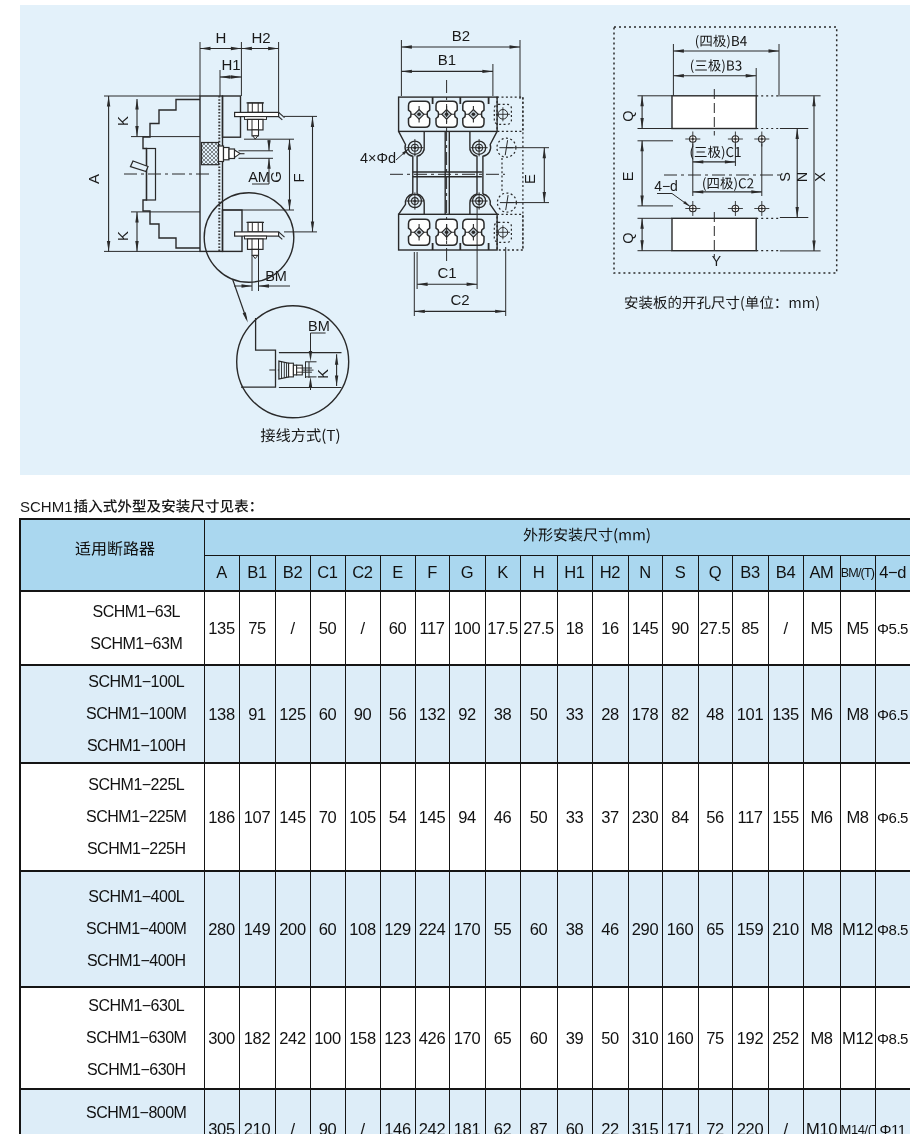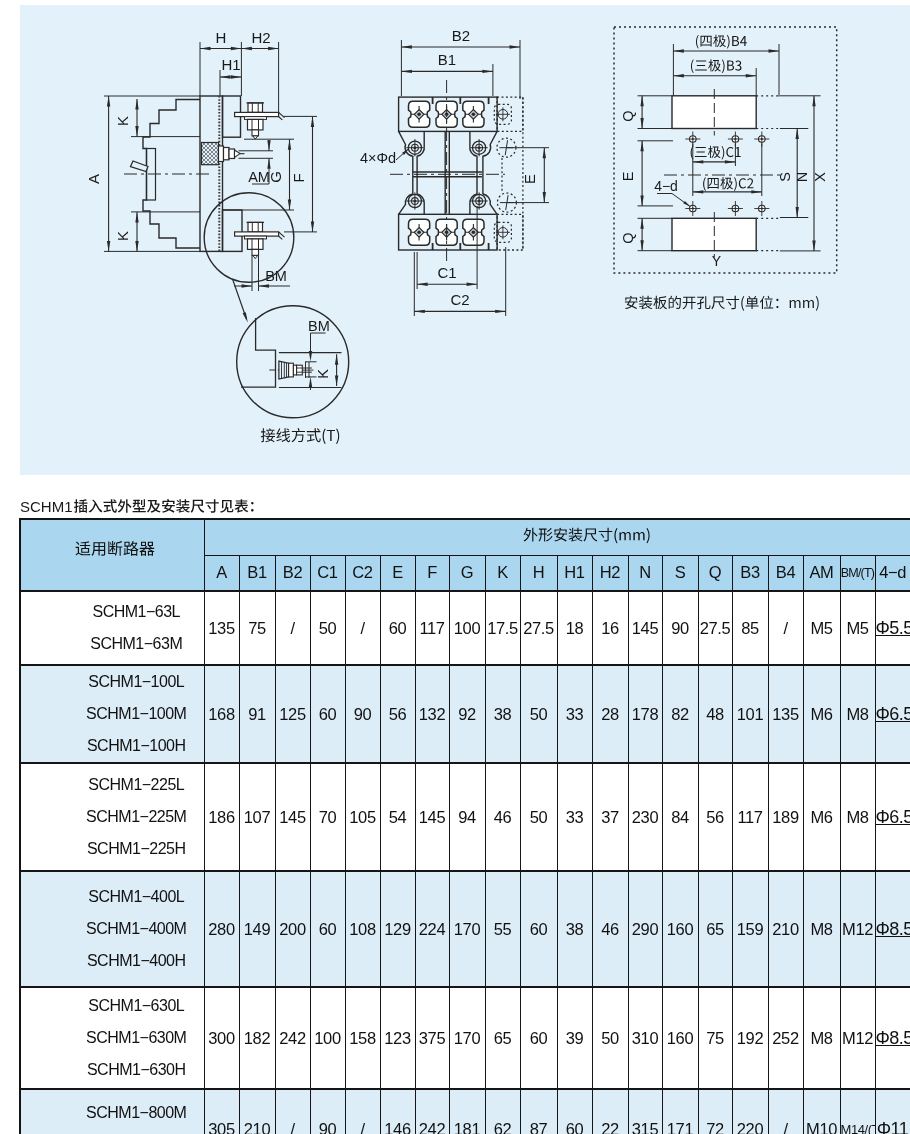--- a/index.html
+++ b/index.html
@@ -10,21 +10,21 @@
 tr.h1{height:36px;}tr.h2{height:36px;}
 tr.h1 td,tr.h2 td{background:#aad7ef;}
 tr.h2 td{border-bottom:2.4px solid #151515;}
 td.hc{border-bottom:2.4px solid #151515;}
 td.hs{border-bottom:1.4px solid #151515;}
 tr.g td{border-bottom:2.5px solid #151515;}
 tr.g.b td{background:#ddedf8;}
 td.lab{font-size:16px;line-height:32px;letter-spacing:-0.5px;padding-left:48px;}
 td.sm{font-size:12.5px;letter-spacing:-0.8px;}
 td.xs{font-size:13px;letter-spacing:-0.4px;}
-td.ph{font-size:18px;letter-spacing:-0.5px;text-decoration:underline;}
+td.ph{font-size:15px;letter-spacing:-0.5px;}
 </style></head>
 <body>
 <div id="page">
 
 <svg class="top" width="910" height="518" viewBox="0 0 910 518">
       <rect x="20" y="5" width="890" height="470" fill="#e3f1fa" stroke="none" stroke-width="0"></rect>
       <g>
         <rect x="200" y="96" width="22.5" height="155.4" fill="#e3f1fa" stroke="#2a2a2a" stroke-width="1.4"></rect>
         <line x1="219.3" y1="96" x2="219.3" y2="251.4" stroke="#3a3a3a" stroke-width="2.0" stroke-dasharray="1.6,1.6"></line>
       </g>
@@ -453,21 +453,21 @@
           <td class="">90</td>
           <td class="">27.5</td>
           <td class="">85</td>
           <td class="">/</td>
           <td class="">M5</td>
           <td class="">M5</td>
           <td class="ph">Φ5.5</td>
         </tr>
         <tr class="g b" style="height:97px">
           <td class="lab">SCHM1−100L<br>SCHM1−100M<br>SCHM1−100H</td>
-          <td class="">168</td>
+          <td class="">138</td>
           <td class="">91</td>
           <td class="">125</td>
           <td class="">60</td>
           <td class="">90</td>
           <td class="">56</td>
           <td class="">132</td>
           <td class="">92</td>
           <td class="">38</td>
           <td class="">50</td>
           <td class="">33</td>
@@ -492,21 +492,21 @@
           <td class="">145</td>
           <td class="">94</td>
           <td class="">46</td>
           <td class="">50</td>
           <td class="">33</td>
           <td class="">37</td>
           <td class="">230</td>
           <td class="">84</td>
           <td class="">56</td>
           <td class="">117</td>
-          <td class="">189</td>
+          <td class="">155</td>
           <td class="">M6</td>
           <td class="">M8</td>
           <td class="ph">Φ6.5</td>
         </tr>
         <tr class="g b" style="height:116px">
           <td class="lab">SCHM1−400L<br>SCHM1−400M<br>SCHM1−400H</td>
           <td class="">280</td>
           <td class="">149</td>
           <td class="">200</td>
           <td class="">60</td>
@@ -528,21 +528,21 @@
           <td class="ph">Φ8.5</td>
         </tr>
         <tr class="g w" style="height:102px">
           <td class="lab">SCHM1−630L<br>SCHM1−630M<br>SCHM1−630H</td>
           <td class="">300</td>
           <td class="">182</td>
           <td class="">242</td>
           <td class="">100</td>
           <td class="">158</td>
           <td class="">123</td>
-          <td class="">375</td>
+          <td class="">426</td>
           <td class="">170</td>
           <td class="">65</td>
           <td class="">60</td>
           <td class="">39</td>
           <td class="">50</td>
           <td class="">310</td>
           <td class="">160</td>
           <td class="">75</td>
           <td class="">192</td>
           <td class="">252</td>

